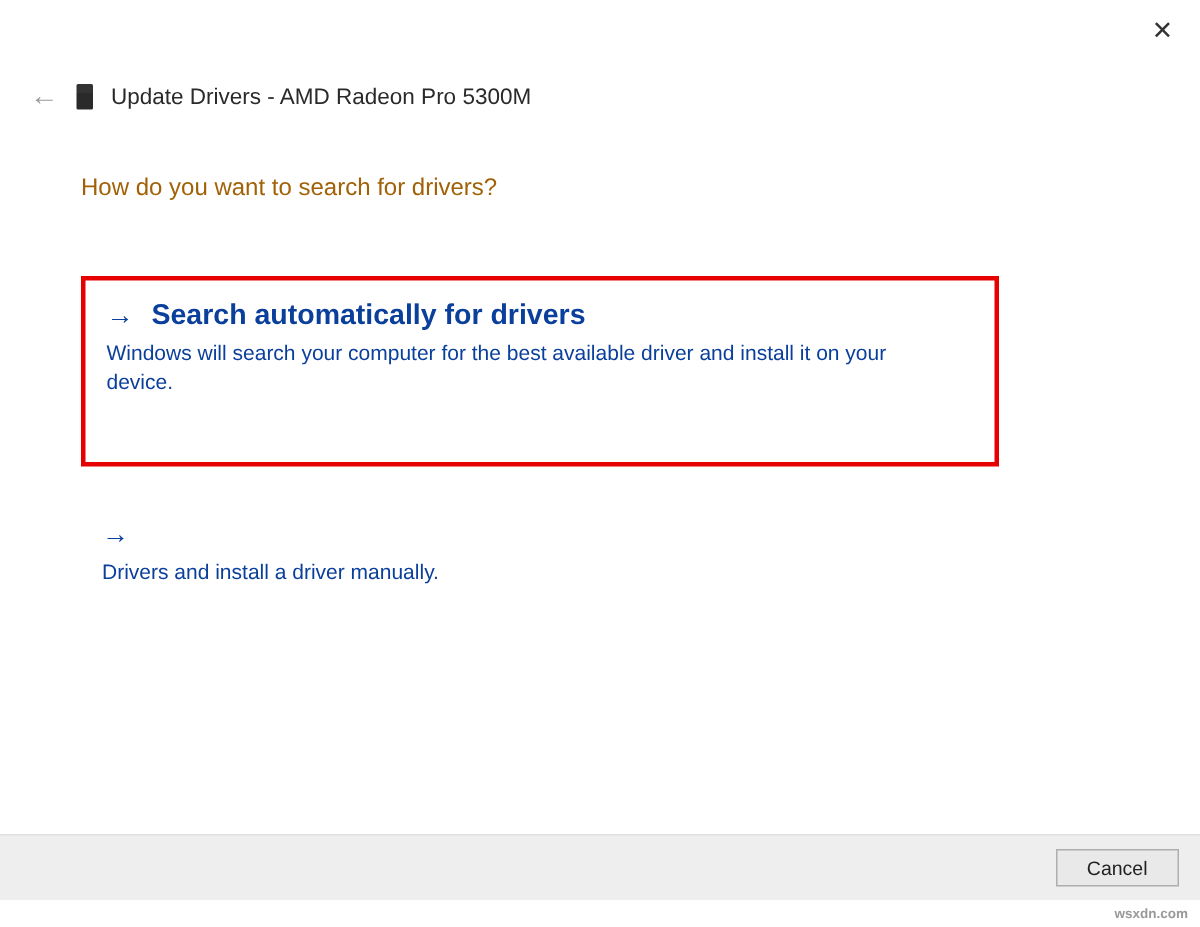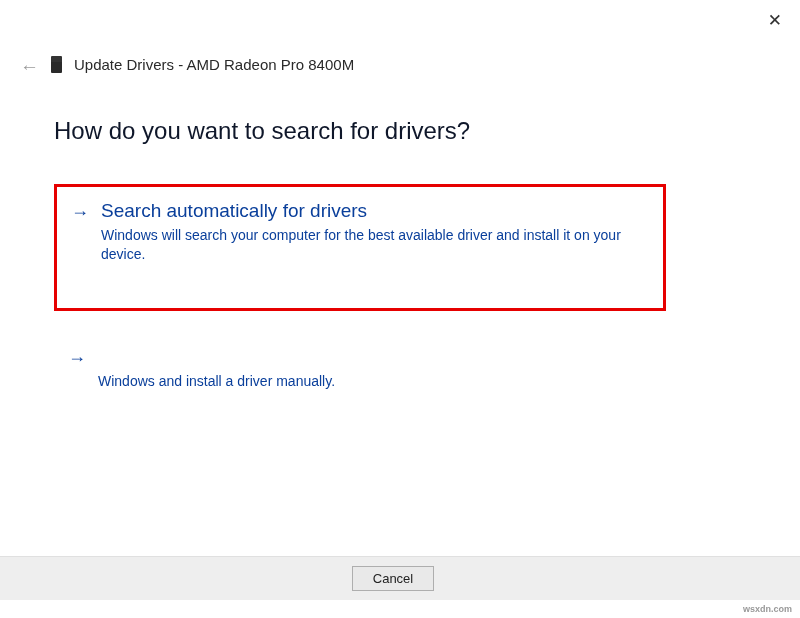--- a/index.html
+++ b/index.html
@@ -42,22 +42,22 @@
     }
     .title {
       font-size: 15px;
       color: #2a2a2a;
       font-weight: 400;
     }
     .heading {
       position: absolute;
       top: 117px;
       left: 54px;
-      font-size: 24px;
-      color: #0f172a;
+      font-size: 16px;
+      color: #a16207;
       font-weight: 400;
     }
     .option {
       position: absolute;
       left: 54px;
       width: 612px;
       padding: 13px 14px 18px 14px;
     }
     .option.first {
       top: 184px;
@@ -74,40 +74,39 @@
     }
     .arrow-right {
       color: #0a3f9b;
       font-size: 18px;
       line-height: 1.2;
       flex-shrink: 0;
     }
     .opt-title {
       font-size: 19px;
       color: #0a3f9b;
-      font-weight: 400;
+      font-weight: 700;
     }
     .opt-desc {
-      margin-left: 30px;
       margin-top: 4px;
       font-size: 14px;
       color: #0a3f9b;
       line-height: 1.35;
       max-width: 540px;
     }
     .footer {
       position: absolute;
       bottom: 18px;
       left: 0;
       right: 0;
       height: 44px;
       background: #eeeeee;
       border-top: 1px solid #e0e0e0;
       display: flex;
-      justify-content: center;
+      justify-content: flex-end;
       align-items: center;
       padding-right: 14px;
     }
     .cancel-btn {
       background: #e9e9e9;
       border: 1px solid #aeaeae;
       font-size: 13px;
       color: #222;
       padding: 4px 20px;
       cursor: pointer;
@@ -125,37 +124,37 @@
 </head>
 <body>
 
 <div class="close-btn">
   <span>✕</span>
 </div>
 
 <div class="header">
   <span class="back-arrow">←</span>
   <span class="device-icon"></span>
-  <span class="title">Update Drivers - AMD Radeon Pro 8400M</span>
+  <span class="title">Update Drivers - AMD Radeon Pro 5300M</span>
 </div>
 
 <div class="heading">How do you want to search for drivers?</div>
 
 <div class="option first">
   <div class="opt-head">
     <span class="arrow-right">→</span>
     <span class="opt-title">Search automatically for drivers</span>
   </div>
   <div class="opt-desc">Windows will search your computer for the best available driver and install it on your device.</div>
 </div>
 
 <div class="option second">
   <div class="opt-head">
     <span class="arrow-right">→</span>
   </div>
-  <div class="opt-desc">Windows and install a driver manually.</div>
+  <div class="opt-desc">Drivers and install a driver manually.</div>
 </div>
 
 <div class="footer">
   <button class="cancel-btn">Cancel</button>
 </div>
 
 <div class="watermark">wsxdn.com</div>
 
 </body></html>

